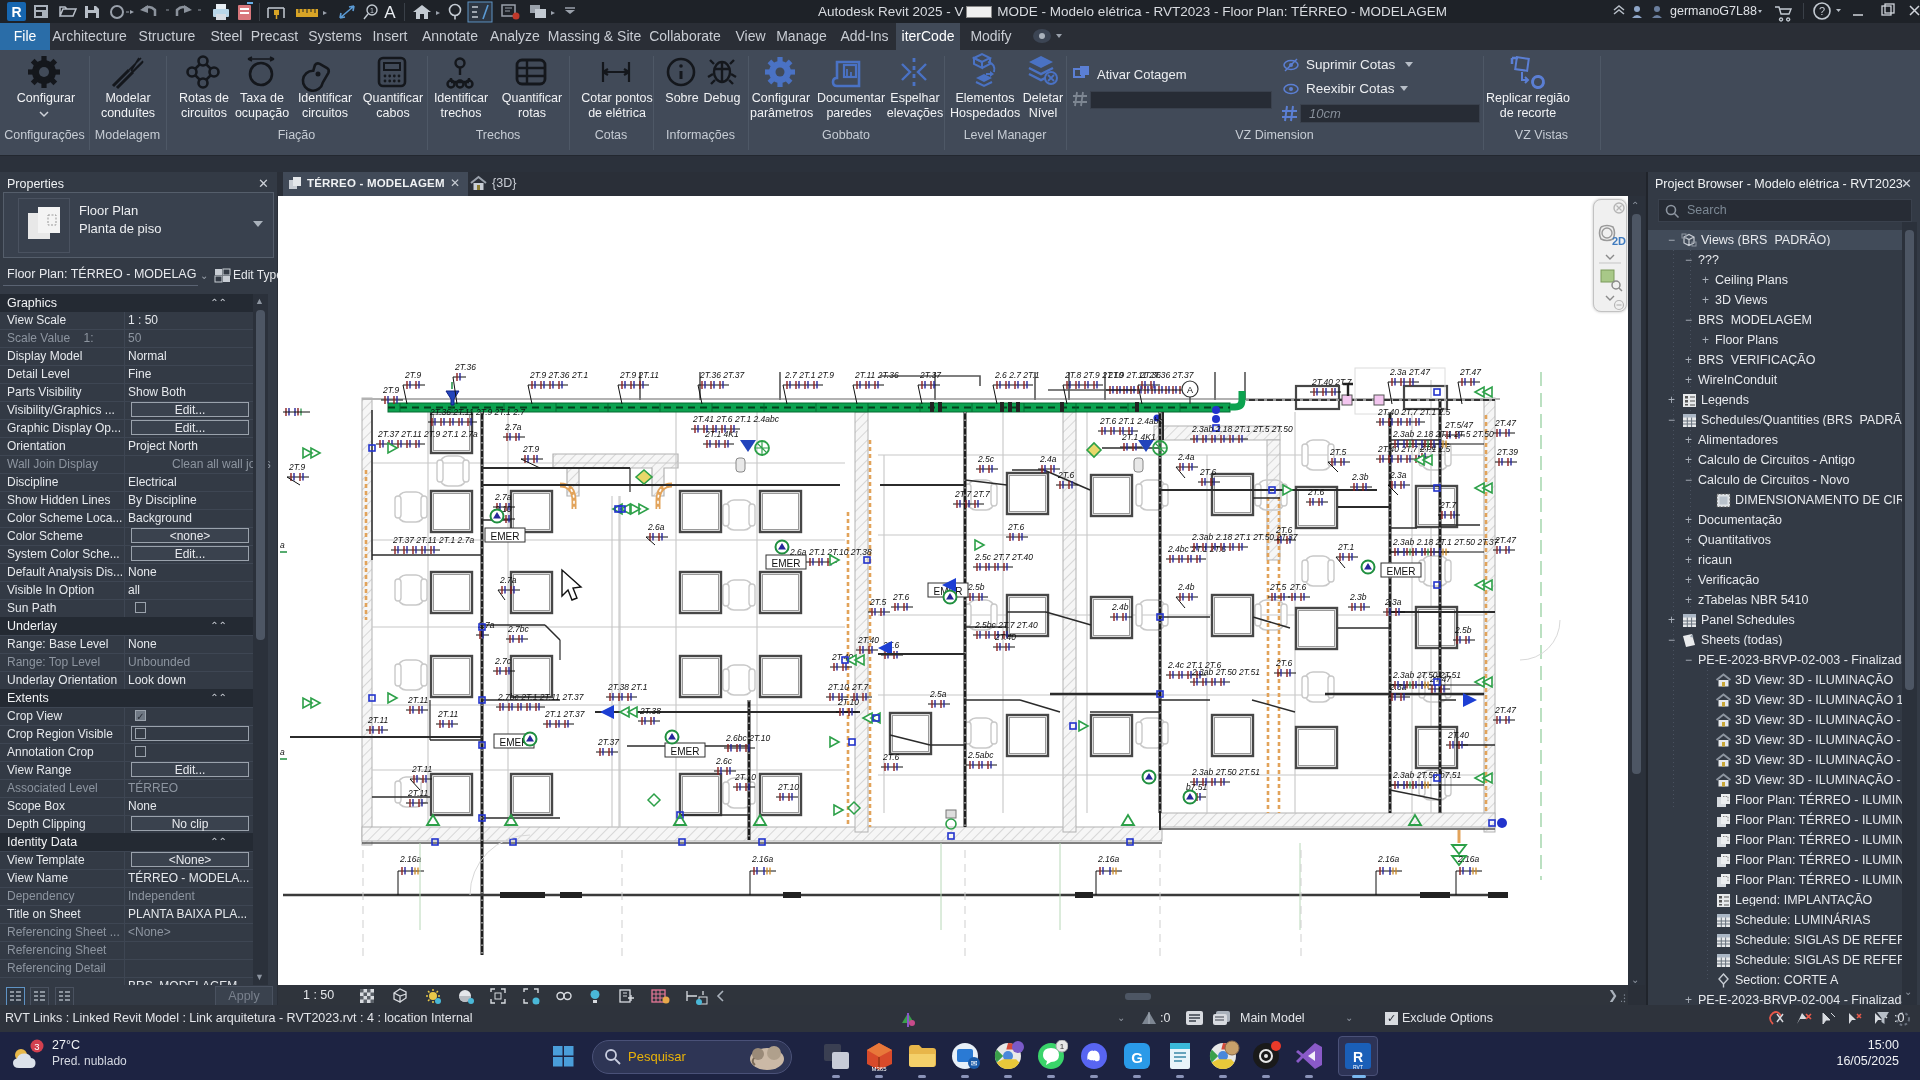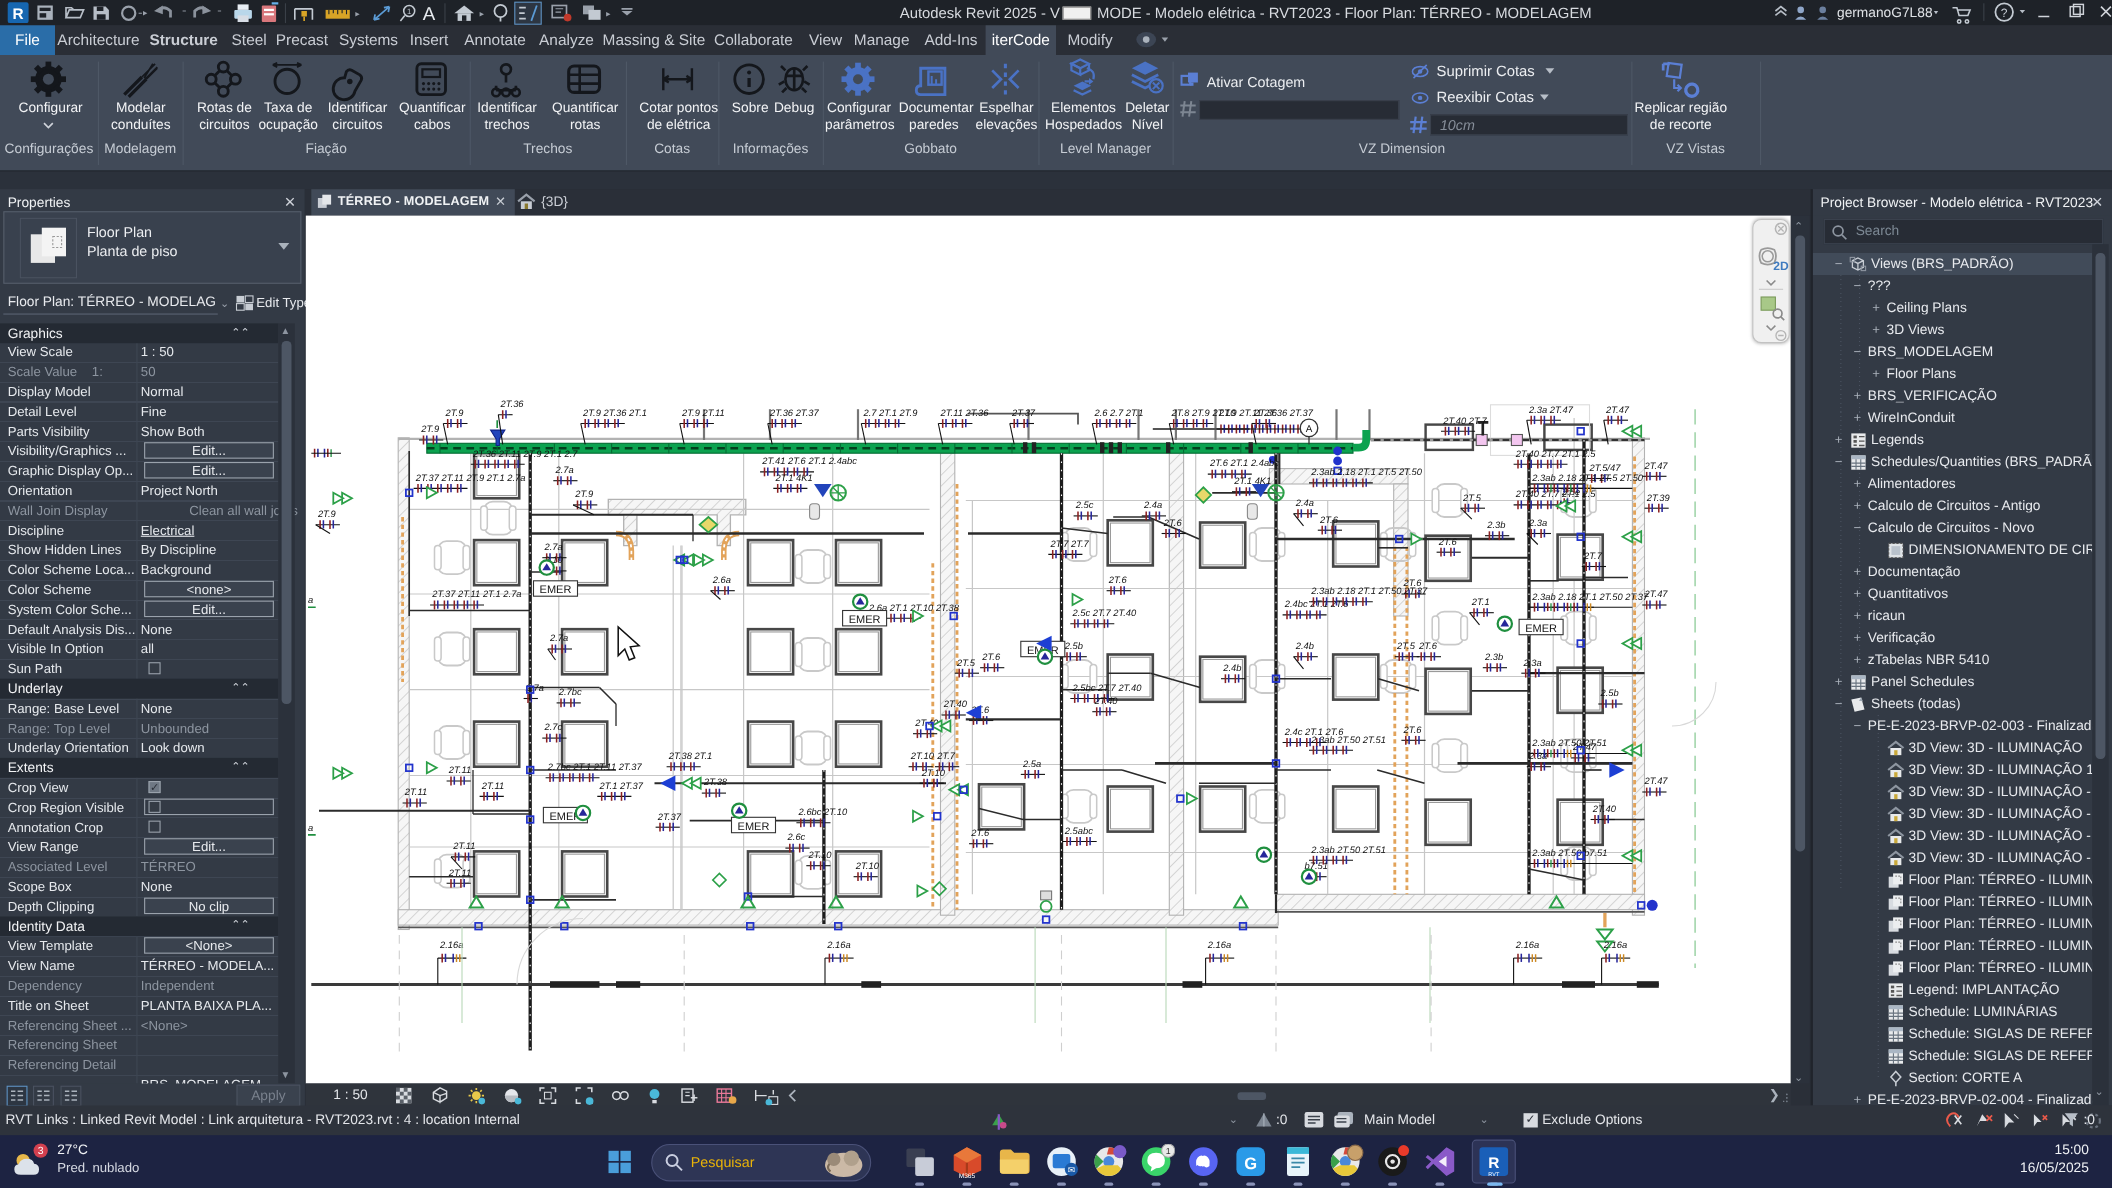--- a/index.html
+++ b/index.html
@@ -103,21 +103,21 @@
     <text x="222" y="15" fill="#c3cad2" font-size="11" text-anchor="middle">?</text>
     <path d="M236 9 l5 0 -2.5 3 z" fill="#b7bec7"></path>
 <path d="M253 15 h10" stroke="#d0d4da" stroke-width="1.5"></path>
 <rect x="282" y="6" width="9" height="9" fill="none" stroke="#d0d4da" stroke-width="1.3"></rect>
     <rect x="285" y="4" width="9" height="9" fill="none" stroke="#d0d4da" stroke-width="1.3"></rect>
 <path d="M310 6 l9 9 m0 -9 l-9 9" stroke="#d0d4da" stroke-width="1.5"></path>
 </svg>
 <div class="abs" id="tabrow"></div>
 <div class="rtab" style="left:0;width:50px;background:#2a6da8;color:#fff;top:23px;">File</div>
 <div class="rtab" style="left:49px;width:81px;top:23px;">Architecture</div>
-<div class="rtab" style="left:134px;width:66px;top:23px;font-weight:bold;">Structure</div>
+<div class="rtab" style="left:134px;width:66px;top:23px;">Structure</div>
 <div class="rtab" style="left:204px;width:45px;top:23px;">Steel</div>
 <div class="rtab" style="left:246px;width:57px;top:23px;">Precast</div>
 <div class="rtab" style="left:304px;width:62px;top:23px;">Systems</div>
 <div class="rtab" style="left:366px;width:48px;top:23px;">Insert</div>
 <div class="rtab" style="left:416px;width:68px;top:23px;">Annotate</div>
 <div class="rtab" style="left:485px;width:60px;top:23px;">Analyze</div>
 <div class="rtab" style="left:545px;width:99px;top:23px;">Massing &amp; Site</div>
 <div class="rtab" style="left:645px;width:80px;top:23px;">Collaborate</div>
 <div class="rtab" style="left:729px;width:43px;top:23px;">View</div>
 <div class="rtab" style="left:771px;width:61px;top:23px;">Manage</div>
@@ -347,21 +347,21 @@
 <div class="prow-val" style="top:383px;">Show Both</div>
 <div class="prow-name" style="top:401px;">Visibility/Graphics ...</div>
 <div class="pbtn" style="top:402px;">Edit...</div>
 <div class="prow-name" style="top:419px;">Graphic Display Op...</div>
 <div class="pbtn" style="top:420px;">Edit...</div>
 <div class="prow-name" style="top:437px;">Orientation</div>
 <div class="prow-val" style="top:437px;">Project North</div>
 <div class="prow-name gray" style="top:455px;">Wall Join Display</div>
 <div class="prow-val gray" style="top:455px;margin-left:44px;">Clean all wall joins</div>
 <div class="prow-name" style="top:473px;">Discipline</div>
-<div class="prow-val" style="top:473px;text-decoration:underline;">Electrical</div>
+<div class="prow-val" style="top:473px;">Electrical</div>
 <div class="prow-name" style="top:491px;">Show Hidden Lines</div>
 <div class="prow-val" style="top:491px;">By Discipline</div>
 <div class="prow-name" style="top:509px;">Color Scheme Loca...</div>
 <div class="prow-val" style="top:509px;">Background</div>
 <div class="prow-name" style="top:527px;">Color Scheme</div>
 <div class="pbtn" style="top:528px;">&lt;none&gt;</div>
 <div class="prow-name" style="top:545px;">System Color Sche...</div>
 <div class="pbtn" style="top:546px;">Edit...</div>
 <div class="prow-name" style="top:563px;">Default Analysis Dis...</div>
 <div class="prow-val" style="top:563px;">None</div>

